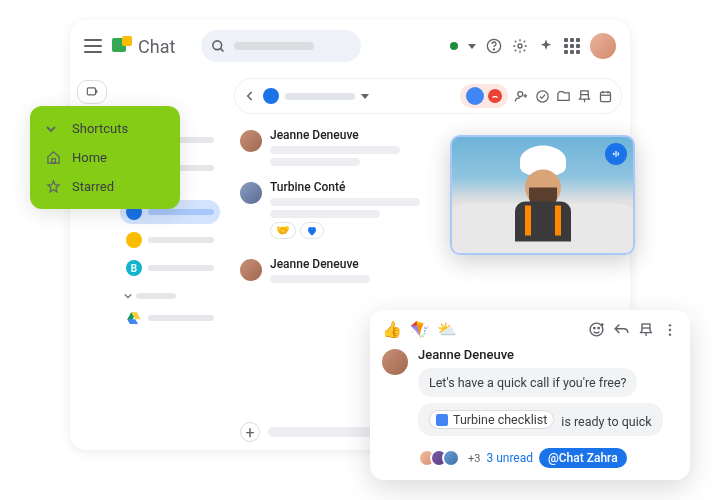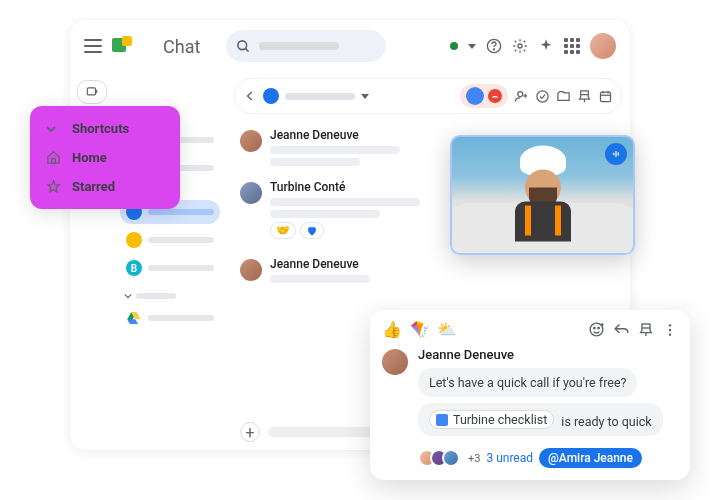--- a/index.html
+++ b/index.html
@@ -18,21 +18,21 @@
   display: flex; align-items: center;
   padding: 10px 14px;
   gap: 10px;
 }
 .menu-icon { width: 18px; height: 14px; display: flex; flex-direction: column; justify-content: space-between; cursor: pointer; }
 .menu-icon span { height: 2px; background: #5f6368; border-radius: 1px; }
 .logo { display: flex; align-items: center; gap: 6px; }
 .logo-mark { width: 20px; height: 20px; position: relative; }
 .logo-mark::before { content: ''; position: absolute; left: 0; top: 2px; width: 14px; height: 14px; background: #34a853; border-radius: 2px; }
 .logo-mark::after { content: ''; position: absolute; right: 0; top: 0; width: 10px; height: 10px; background: #fbbc04; border-radius: 2px; }
-.logo-text { font-size: 18px; color: #5f6368; font-weight: 400; margin-left: 25px; }
+.logo-text { font-size: 18px; color: #5f6368; font-weight: 400; }
 .search-bar { flex: 1; max-width: 160px; margin-left: 16px; background: #eef2f8; border-radius: 20px; height: 32px; display: flex; align-items: center; padding: 0 10px; }
 .search-icon-svg { color: #5f6368; }
 .search-input-ph { width: 80px; height: 8px; background: #dadce0; border-radius: 4px; margin-left: 8px; }
 .header-right { margin-left: auto; display: flex; align-items: center; gap: 10px; }
 .status-dot { width: 8px; height: 8px; background: #1e8e3e; border-radius: 50%; }
 .dropdown-caret { width: 0; height: 0; border-left: 4px solid transparent; border-right: 4px solid transparent; border-top: 5px solid #5f6368; }
 .icon-btn { color: #5f6368; cursor: pointer; display: flex; }
 .apps-grid { display: grid; grid-template-columns: repeat(3, 4px); grid-template-rows: repeat(3, 4px); gap: 2px; }
 .apps-grid span { background: #5f6368; border-radius: 1px; }
 .user-avatar-sm { width: 26px; height: 26px; border-radius: 50%; background: linear-gradient(135deg, #e8b4a0, #d4896b); }
@@ -79,25 +79,24 @@
 .you-row { text-align: right; font-size: 12px; color: #202124; padding: 4px 6px 2px 0; }
 
 .compose-row { display: flex; align-items: center; gap: 8px; padding: 4px 14px 8px; }
 .plus-circle { width: 20px; height: 20px; border: 1px solid #dadce0; border-radius: 50%; display: flex; align-items: center; justify-content: center; color: #5f6368; cursor: pointer; }
 .compose-field { flex: 1; height: 10px; background: #eceef1; border-radius: 5px; max-width: 160px; }
 
 .shortcuts-panel {
   position: absolute;
   left: 30px; top: 106px;
   width: 150px;
-  background: #d946ef;
+  background: #84cc16;
   border-radius: 12px;
   box-shadow: 0 4px 20px rgba(0,0,0,0.12);
   padding: 8px;
-  font-weight: bold;
 }
 .sp-row { display: flex; align-items: center; gap: 10px; padding: 7px 8px; font-size: 13px; color: #3c4043; cursor: pointer; border-radius: 6px; }
 .sp-icon { width: 16px; color: #5f6368; display: flex; }
 
 .video-pip {
   position: absolute;
   left: 450px; top: 135px;
   width: 185px; height: 120px;
   border-radius: 10px;
   overflow: hidden;
@@ -437,17 +436,17 @@
         </span><span> is ready to quick</span>
       </div>
       <div class="tc-footer">
         <div class="av-stack">
           <div class="stk" style="background:linear-gradient(135deg,#f0c0a0,#d89070)"></div>
           <div class="stk" style="background:linear-gradient(135deg,#7b5ca8,#5a3d82)"></div>
           <div class="stk" style="background:linear-gradient(135deg,#6aa0d8,#3d6fa8)"></div>
         </div>
         <span class="plus-n">+3</span>
         <span class="unread-link">3 unread</span>
-        <span class="mention-chip">@Amira Jeanne</span>
+        <span class="mention-chip">@Chat Zahra</span>
       </div>
     </div>
   </div>
 </div>
 
 </body></html>

